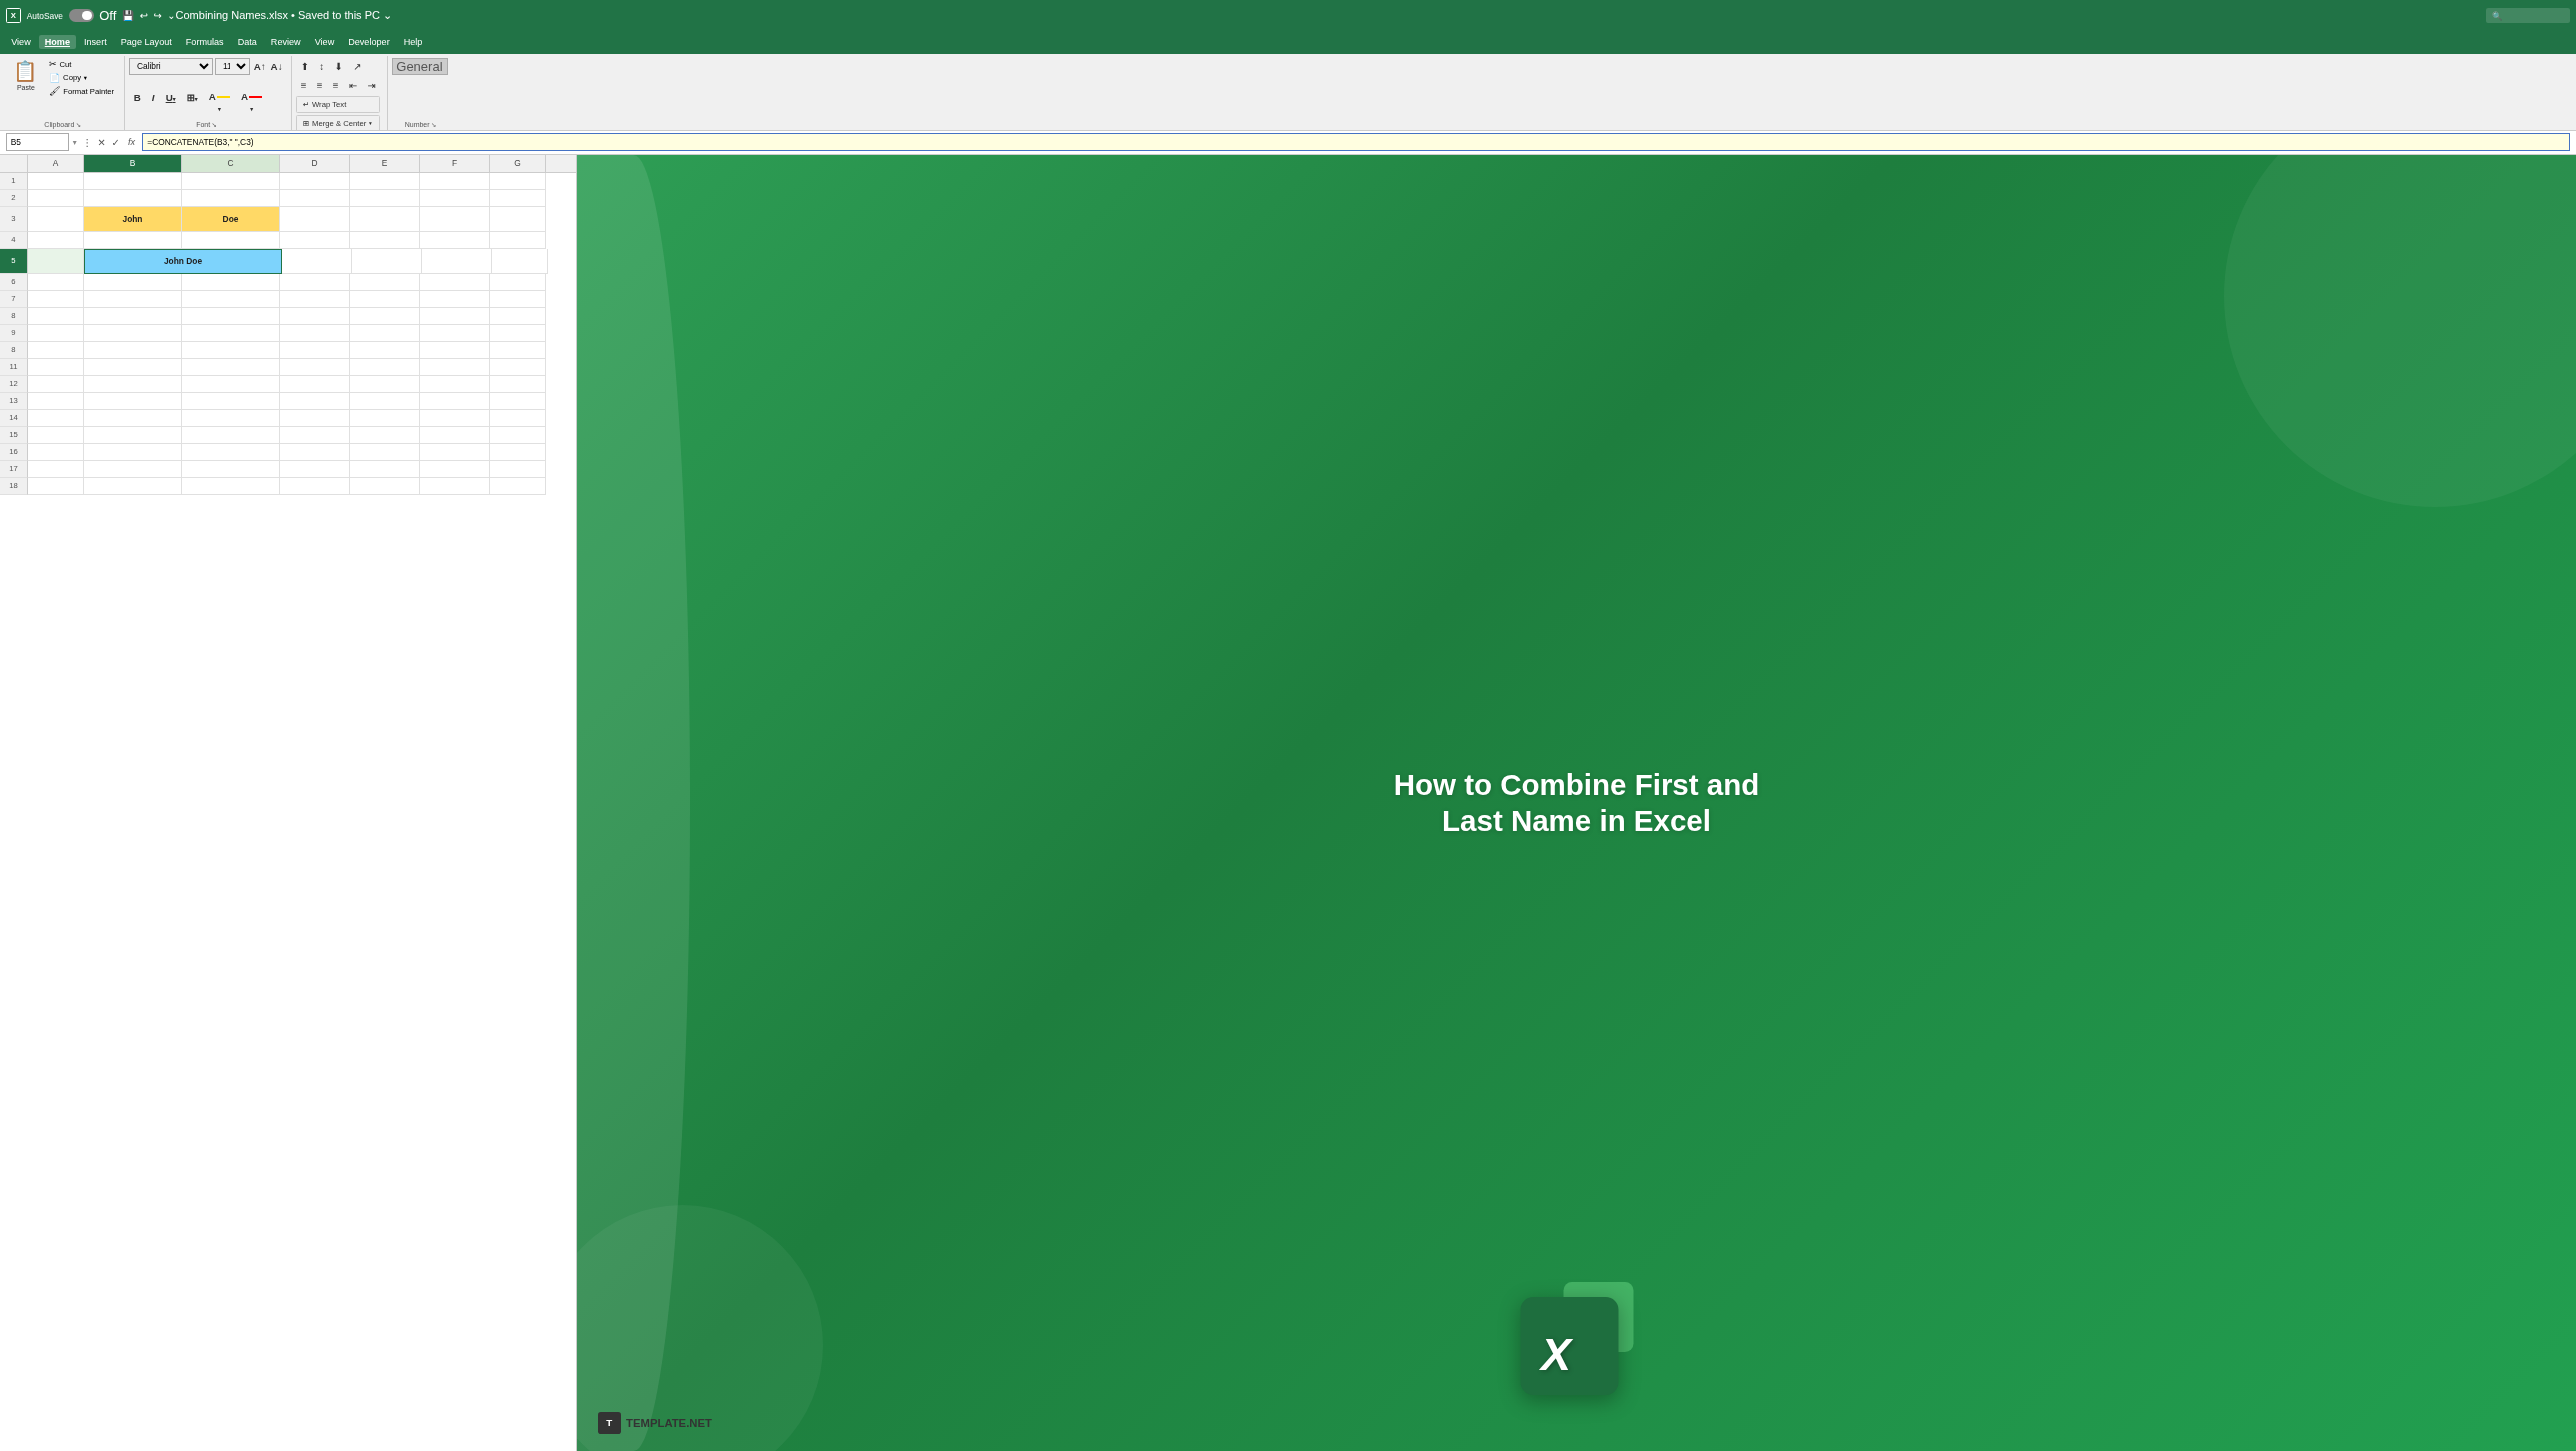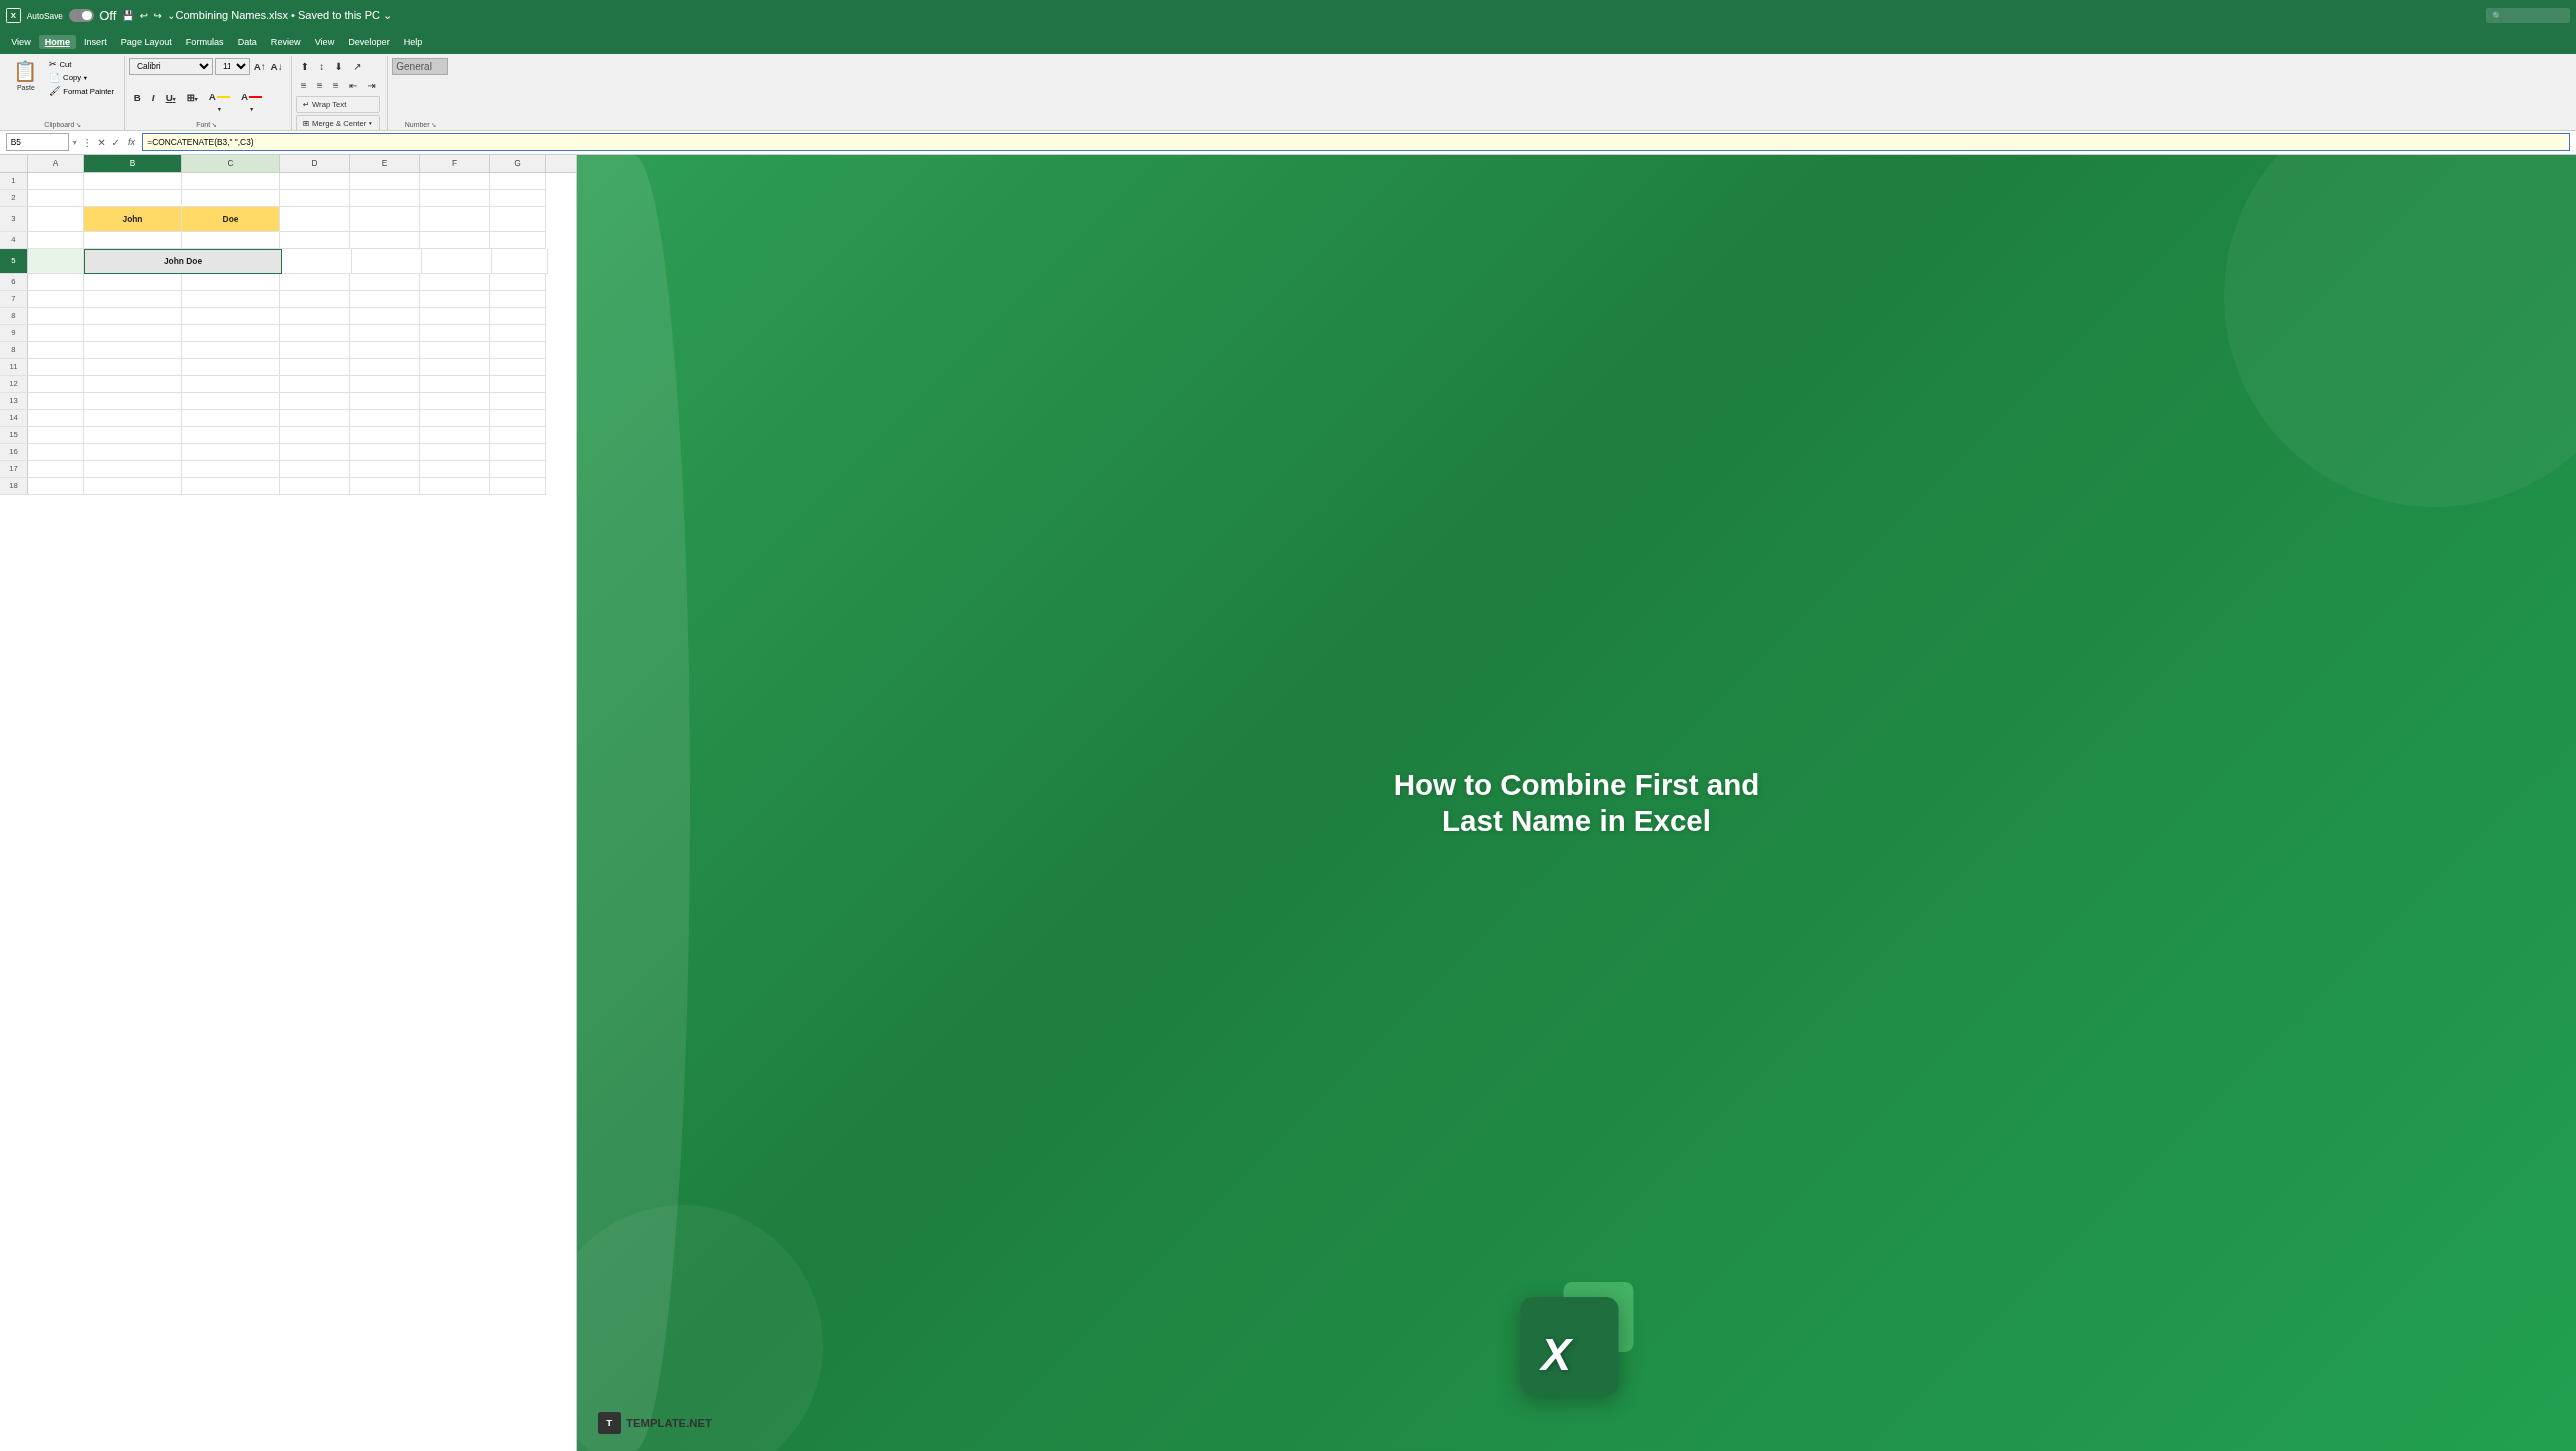--- a/index.html
+++ b/index.html
@@ -218,21 +218,21 @@
     .cell-b { width: 98px; }
     .cell-c { width: 98px; }
     .cell-d { width: 70px; }
     .cell-e { width: 70px; }
     .cell-f { width: 70px; }
     .cell-g { width: 56px; }
 
     .cell-john { background: #ffd966; font-weight: bold; }
     .cell-doe { background: #ffd966; font-weight: bold; }
     .cell-johndoe {
-      background: #e5e5e5;
+      background: #7dd3fc;
       font-weight: bold;
       border: 1.4px solid #217346;
       
       width: 198px;
       justify-content: center;
     }
     .cell-active-row { background: #e8f4e8; }
 
     
     .right-panel {
@@ -500,21 +500,21 @@
     </div>
     <div class="ribbon-group-label">
       <span>Alignment</span>
       <span class="expand-icon">↘</span>
     </div>
   </div>
 
   <div class="ribbon-group">
     <div class="ribbon-group-content">
       <div style="display:flex;flex-direction:column;gap:2.1px;">
-        <div style="background:#ccc;width:56px;height:17px;border:0.7px solid #aaa;display:flex;align-items:center;padding:0 2.8px;font-size:10px;color:#555;">
+        <div style="background:#ccc;width:56px;height:17px;border:0.7px solid #aaa;display:flex;align-items:center;padding:0 2.8px;font-size:13px;color:#555;">
           General
         </div>
       </div>
     </div>
     <div class="ribbon-group-label">
       <span>Number</span>
       <span class="expand-icon">↘</span>
     </div>
   </div>
 

